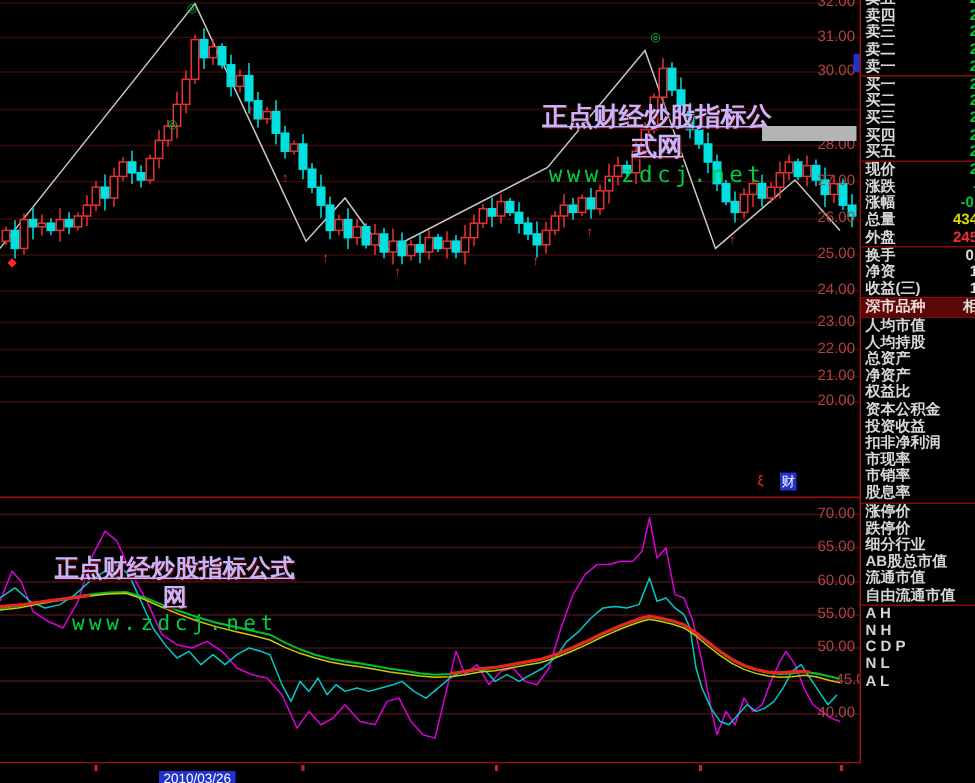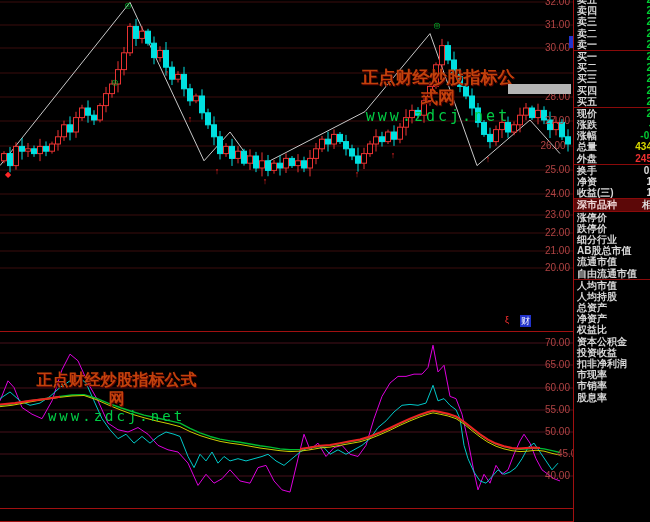--- a/index.html
+++ b/index.html
@@ -6,21 +6,21 @@
   .screen{position:relative;width:650px;height:522px;background:#000;overflow:hidden;
           font-family:"Liberation Sans",sans-serif;}
   svg{position:absolute;left:0;top:0;}
   .axis-label{position:absolute;color:#b04444;font-size:10px;line-height:10px;
               text-align:right;width:34px;font-family:"Liberation Sans",sans-serif;}
   .sep-h{position:absolute;left:0;height:1px;background:#a01010;}
   .sep-v{position:absolute;top:0;width:1px;height:522px;background:#a01010;}
   .badge{position:absolute;left:569px;top:36px;width:33px;height:12px;background:#2233cc;
          color:#fff;font-size:10px;line-height:12px;text-align:center;}
   .wm{position:absolute;text-align:center;pointer-events:none;}
-  .wm .t{color:#c2410c;font-weight:bold;text-shadow:1px 1px 0 #550000;}
+  .wm .t{color:#c4b5fd;font-weight:bold;text-shadow:1px 1px 0 #550000;text-decoration:underline;}
   .wm .u{color:#00cc44;font-weight:normal;letter-spacing:3px;font-family:"DejaVu Sans Mono",monospace;}
   .wm-top .t{font-size:17px;line-height:20px;}
   .wm-top .u{font-size:15px;line-height:17px;}
   .wm-bot .t{font-size:16px;line-height:19px;}
   .wm-bot .u{font-size:14px;line-height:16px;}
   .grayrect{position:absolute;left:508px;top:84px;width:63px;height:10px;background:#b4b4b4;}
   .sidebar{position:absolute;left:574px;top:0;width:76px;height:522px;background:#000;
            overflow:hidden;}
   .sb-rows{margin-top:-6px;}
   .sb-group{border-top:1px solid #8a0a0a;}
@@ -277,21 +277,21 @@
       <polyline points="300,116.90999999999997 310,115.57499999999999 320,113.79500000000002 330,112.90499999999997 340,111.125 350,109.34500000000003 360,107.565 370,104.44999999999999 380,100.445 390,95.995 400,91.10000000000002 410,86.64999999999998 420,82.64499999999998 428,79.97500000000002 433,78.63999999999999 440,79.97500000000002 448,81.755 456,84.42500000000001 464,89.76499999999999 472,95.995 480,102.22500000000002 488,107.565 496,111.57 504,114.24000000000001 512,116.01999999999998 518,116.46500000000003 526,116.01999999999998 534,115.57499999999999 540,116.01999999999998" fill="none" stroke="#ee2222" stroke-width="2" stroke-linejoin="round"></polyline>
     </svg>
 
   <div id="axis-labels">
       <div class="axis-label" style="left: 536px; top: -3px;">32.00</div>
       <div class="axis-label" style="left: 536px; top: 20px;">31.00</div>
       <div class="axis-label" style="left: 536px; top: 43px;">30.00</div>
       <div class="axis-label" style="left: 536px; top: 84px;">29.00</div>
       <div class="axis-label" style="left: 536px; top: 92px;">28.00</div>
       <div class="axis-label" style="left: 536px; top: 116px;">27.00</div>
-      <div class="axis-label" style="left: 536px; top: 141px; text-align: center;">26.00</div>
+      <div class="axis-label" style="left: 536px; top: 141px;">26.00</div>
       <div class="axis-label" style="left: 536px; top: 165px;">25.00</div>
       <div class="axis-label" style="left: 536px; top: 189px; text-align: right;">24.00</div>
       <div class="axis-label" style="left: 536px; top: 210px;">23.00</div>
       <div class="axis-label" style="left: 536px; top: 228px;">22.00</div>
       <div class="axis-label" style="left: 536px; top: 246px;">21.00</div>
       <div class="axis-label" style="left: 536px; top: 263px;">20.00</div>
       <div class="axis-label" style="left: 536px; top: 338px;">70.00</div>
       <div class="axis-label" style="left: 536px; top: 360px;">65.00</div>
       <div class="axis-label" style="left: 536px; top: 383px;">60.00</div>
       <div class="axis-label" style="left: 536px; top: 405px;">55.00</div>
@@ -315,20 +315,30 @@
   <div class="grayrect"></div>
 
   <div class="mini-mark" style="left:505px;top:315px;color:#ff3030;">ξ</div>
   <div class="cai-box">财</div>
 
   <div class="sep-h" style="top:331px;width:574px;"></div>
   <div class="sep-h" style="top:508px;width:574px;"></div>
   <div class="sep-h" style="top:521px;width:650px;"></div>
   <div class="sep-v" style="left:573px;"></div>
 
+  <div class="bottom-strip">
+    <div class="date-box">2010/03/26</div>
+    <div id="ticks">
+        <div class="tick" style="left: 63px;"></div>
+        <div class="tick" style="left: 201px;"></div>
+        <div class="tick" style="left: 330px;"></div>
+        <div class="tick" style="left: 466px;"></div>
+        <div class="tick" style="left: 560px;"></div>
+      </div>
+  </div>
 
   <div class="sidebar">
     <div class="sb-rows" id="sb-rows">
         <div class="sb-group">
           <div class="sb-row"><span>卖五</span><span class="val vg">2</span></div>
           <div class="sb-row"><span>卖四</span><span class="val vg">2</span></div>
           <div class="sb-row"><span>卖三</span><span class="val vg">2</span></div>
           <div class="sb-row"><span>卖二</span><span class="val vg">2</span></div>
           <div class="sb-row"><span>卖一</span><span class="val vg">2</span></div>
         </div>
@@ -346,38 +356,45 @@
           <div class="sb-row"><span>总量</span><span class="val vy">434</span></div>
           <div class="sb-row"><span>外盘</span><span class="val vr">245</span></div>
         </div>
         <div class="sb-group">
           <div class="sb-row"><span>换手</span><span class="val vw">0.</span></div>
           <div class="sb-row"><span>净资</span><span class="val vw">1</span></div>
           <div class="sb-row"><span>收益(三)</span><span class="val vw">1</span></div>
         </div>
         <div class="sb-group">
           <div class="sb-row hl"><span>深市品种</span><span class="val vw">相</span></div>
-        </div>
-        <div class="sb-group">
-          <div class="sb-row"><span>涨停价</span><span class="val vw"></span></div>
-          <div class="sb-row"><span>跌停价</span><span class="val vw"></span></div>
-          <div class="sb-row"><span>细分行业</span><span class="val vw"></span></div>
-          <div class="sb-row"><span>AB股总市值</span><span class="val vw"></span></div>
-          <div class="sb-row"><span>流通市值</span><span class="val vw"></span></div>
-          <div class="sb-row"><span>自由流通市值</span><span class="val vw"></span></div>
         </div>
         <div class="sb-group">
           <div class="sb-row"><span>人均市值</span><span class="val vw"></span></div>
           <div class="sb-row"><span>人均持股</span><span class="val vw"></span></div>
           <div class="sb-row"><span>总资产</span><span class="val vw"></span></div>
           <div class="sb-row"><span>净资产</span><span class="val vw"></span></div>
           <div class="sb-row"><span>权益比</span><span class="val vw"></span></div>
           <div class="sb-row"><span>资本公积金</span><span class="val vw"></span></div>
           <div class="sb-row"><span>投资收益</span><span class="val vw"></span></div>
           <div class="sb-row"><span>扣非净利润</span><span class="val vw"></span></div>
           <div class="sb-row"><span>市现率</span><span class="val vw"></span></div>
           <div class="sb-row"><span>市销率</span><span class="val vw"></span></div>
           <div class="sb-row"><span>股息率</span><span class="val vw"></span></div>
         </div>
+        <div class="sb-group">
+          <div class="sb-row"><span>涨停价</span><span class="val vw"></span></div>
+          <div class="sb-row"><span>跌停价</span><span class="val vw"></span></div>
+          <div class="sb-row"><span>细分行业</span><span class="val vw"></span></div>
+          <div class="sb-row"><span>AB股总市值</span><span class="val vw"></span></div>
+          <div class="sb-row"><span>流通市值</span><span class="val vw"></span></div>
+          <div class="sb-row"><span>自由流通市值</span><span class="val vw"></span></div>
+        </div>
+        <div class="sb-group">
+          <div class="sb-row"><span>A H</span><span class="val vw"></span></div>
+          <div class="sb-row"><span>N H</span><span class="val vw"></span></div>
+          <div class="sb-row"><span>C D P</span><span class="val vw"></span></div>
+          <div class="sb-row"><span>N L</span><span class="val vw"></span></div>
+          <div class="sb-row"><span>A L</span><span class="val vw"></span></div>
+        </div>
       </div>
   </div>
 
 </div>
 
 </body></html>

